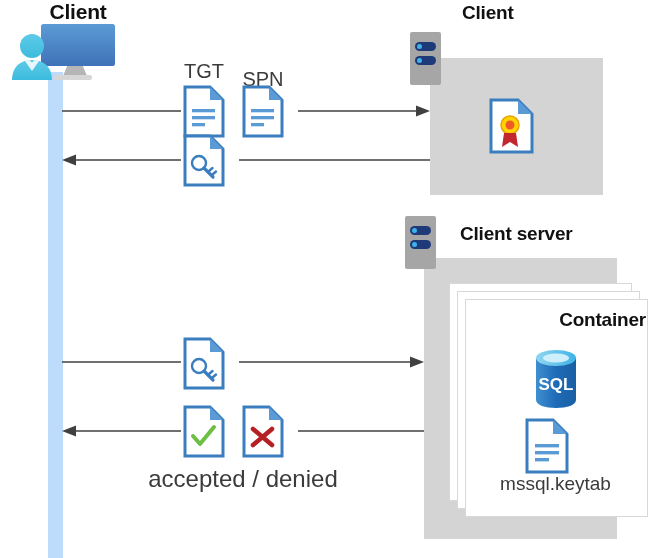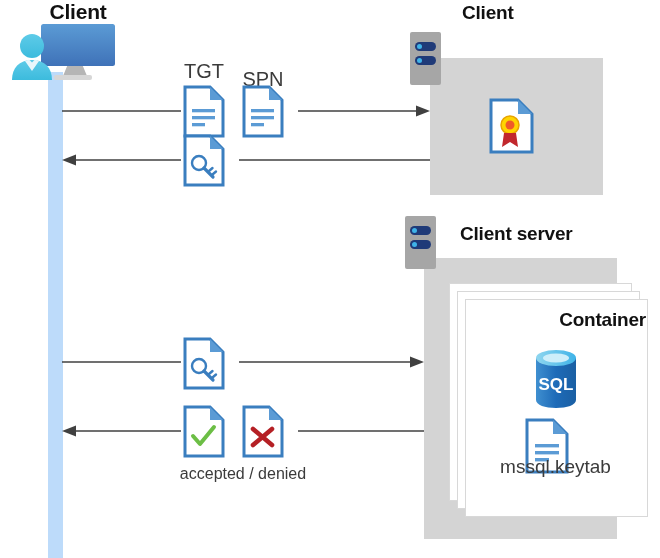--- a/index.html
+++ b/index.html
@@ -41,37 +41,37 @@
   #linux-title{left:460px;top:222px;width:190px;}
 
   
   .card{background:#ffffff;border:1px solid #d8d8d8;box-shadow:0 0 0 0 rgba(0,0,0,0);}
   #card3{left:449px;top:283px;width:181px;height:216px;}
   #card2{left:457px;top:291px;width:181px;height:216px;}
   #card1{left:465px;top:299px;width:181px;height:216px;}
   #container-title{left:465px;top:309px;width:181px;text-align:right;font-size:19px;font-weight:bold;color:#111111;letter-spacing:-0.2px;}
   #sql-icon{left:522px;top:345px;width:68px;height:68px;}
   #keytab-icon{left:525px;top:418px;width:44px;height:56px;}
-  #keytab-label{left:465px;top:456px;width:181px;text-align:center;font-size:19px;color:#3b3b3b;}
+  #keytab-label{left:465px;top:473px;width:181px;text-align:center;font-size:19px;color:#3b3b3b;}
 
   
   #cert-icon{left:489px;top:98px;width:45px;height:56px;}
 
   
   .arrowline{height:14px;}
   #arrow1{left:62px;top:104px;width:368px;}
   #arrow2{left:62px;top:153px;width:368px;}
   #arrow3{left:62px;top:355px;width:362px;}
   #arrow4{left:62px;top:424px;width:362px;}
 
   
   .doclabel{font-size:20px;color:#3b3b3b;text-align:center;margin-top:10px;}
   #tgt-label{left:178px;top:50px;width:52px;}
   #spn-label{left:236px;top:58px;width:54px;}
-  #verdict-label{left:118px;top:465px;width:250px;text-align:center;font-size:16px;color:#3b3b3b;}
+  #verdict-label{left:118px;top:465px;width:250px;text-align:center;font-size:24px;color:#3b3b3b;}
 
   
   .docicon{width:42px;height:53px;}
   #doc-tgt{left:183px;top:85px;}
   #doc-spn{left:242px;top:85px;}
   #doc-key-1{left:183px;top:134px;}
   #doc-key-2{left:183px;top:337px;}
   #doc-ok{left:183px;top:405px;}
   #doc-no{left:242px;top:405px;}
   .iconmask{position:absolute;background:#ffffff;}

